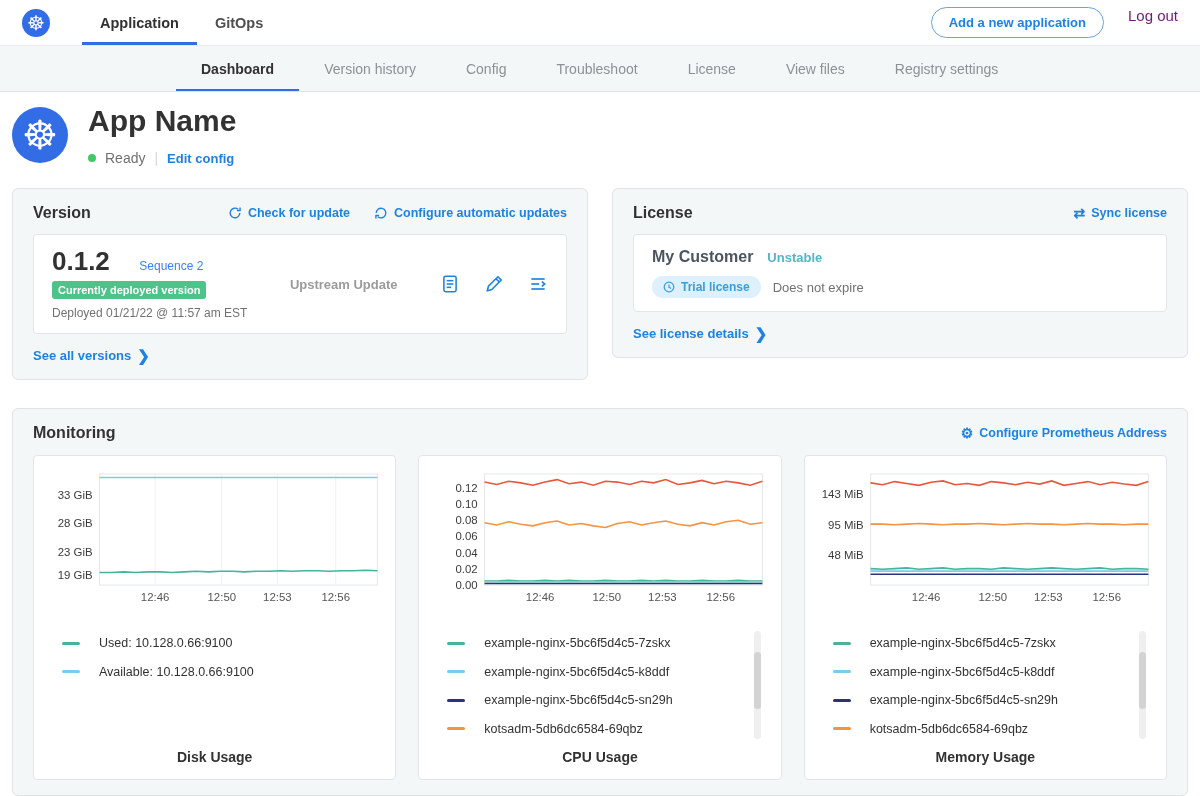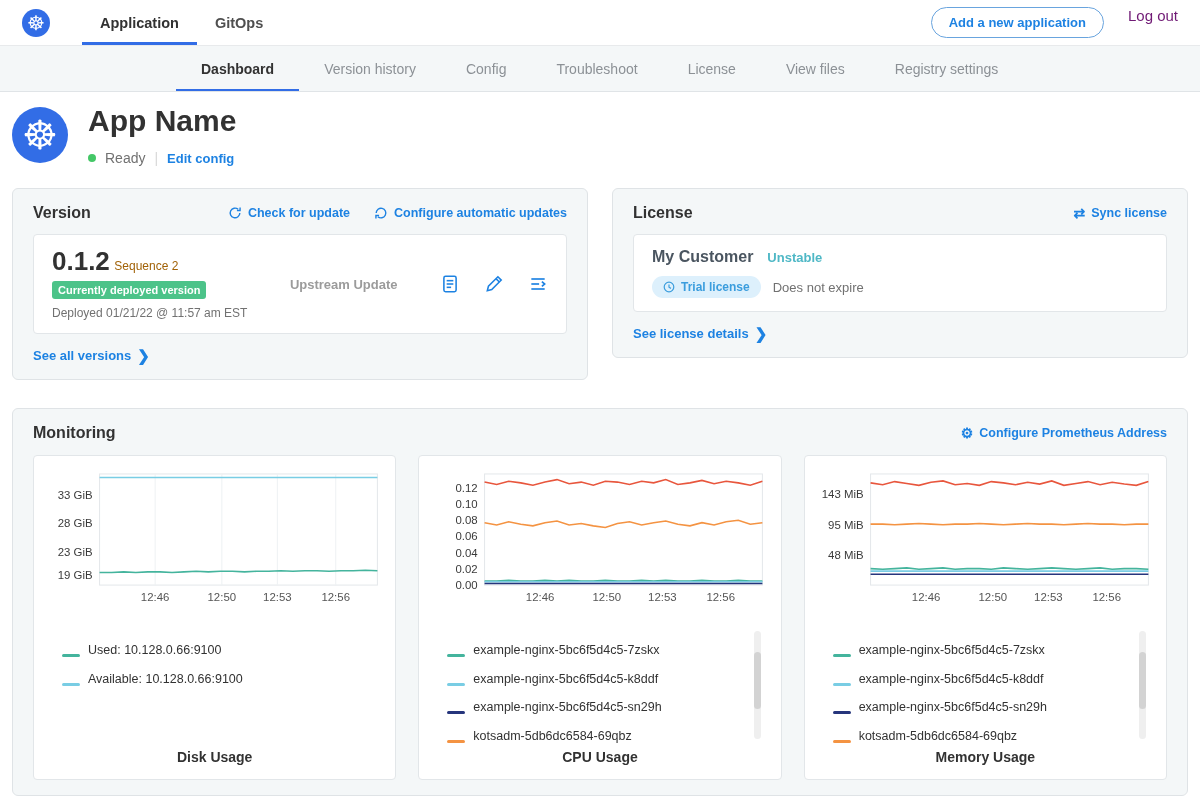--- a/index.html
+++ b/index.html
@@ -45,21 +45,21 @@
   
   .main{padding:10px 12px 0}
   .cards-row{display:flex;gap:24px;align-items:flex-start}
   .card{background:#f4f7f8;border:1px solid #dfe3e6;border-radius:6px;padding:15px 20px;flex:1;min-width:0}
   .card-head{display:flex;justify-content:space-between;align-items:center}
   .card-title{font-size:16px;font-weight:bold}
   .head-links{display:flex;gap:24px}
   .inner-box{background:#fff;border:1px solid #e2e6e9;border-radius:4px;margin-top:12px;padding:13px 18px}
   .version-box{display:flex;align-items:center;justify-content:space-between}
   .ver-num{font-size:26px;font-weight:bold;line-height:1}
-  .seq{font-size:12px;color:#a16207;margin-left:0;font-weight:normal}
+  .seq{font-size:12px;color:#3b82f6;margin-left:25px;font-weight:normal}
   .deployed-badge{display:inline-block;background:var(--badge-green-bg,#4cc389);color:#fff;
                   font-size:11px;font-weight:bold;padding:3px 6px;border-radius:3px;margin-top:7px}
   .deployed-at{font-size:12px;color:#717171;margin-top:7px}
   .upstream{font-size:13px;font-weight:bold;color:#9b9b9b}
   .ver-icons{display:flex;gap:24px;color:var(--accent-blue,#1d82e2);align-items:center}
   .ver-icons span{cursor:pointer;display:inline-flex}
   .see-link{margin-top:14px;font-size:13px}
   .chev{font-weight:bold;font-size:15px;line-height:1}
 
   .cust-row{display:flex;align-items:baseline;gap:14px}
@@ -72,21 +72,21 @@
   .expire{font-size:13px;color:#717171}
   .gear,.syncg{font-size:14px;line-height:1}
 
   
   .monitoring{margin-top:28px;margin-bottom:18px}
   .charts-row{display:flex;gap:22px;margin-top:13px}
   .chart-panel{flex:1;min-width:0;background:#fff;border:1px solid #e2e6e9;border-radius:4px;
                padding:12px 10px 14px;display:flex;flex-direction:column}
   .chart-panel svg{display:block;width:100%}
   .legend{position:relative;margin-top:12px;padding-left:18px;min-height:114px}
-  .legend-item{display:flex;align-items:flex-end;gap:8px;height:28.5px;font-size:12.5px;color:#323232}
+  .legend-item{display:flex;align-items:center;gap:19px;height:28.5px;font-size:12.5px;color:#323232}
   .swatch{width:18px;height:3px;border-radius:2px;flex:none}
   .scrollbar{position:absolute;right:10px;top:2px;width:7px;height:calc(100% - 6px);
              background:#efefef;border-radius:4px;cursor:pointer}
   .scroll-thumb{position:absolute;top:20%;left:0;width:7px;height:52%;background:#d3d3d3;border-radius:4px}
   .chart-title{text-align:center;font-weight:bold;font-size:14px;margin-top:6px}
 </style>
 </head>
 <body>
 
 <header class="topbar">

